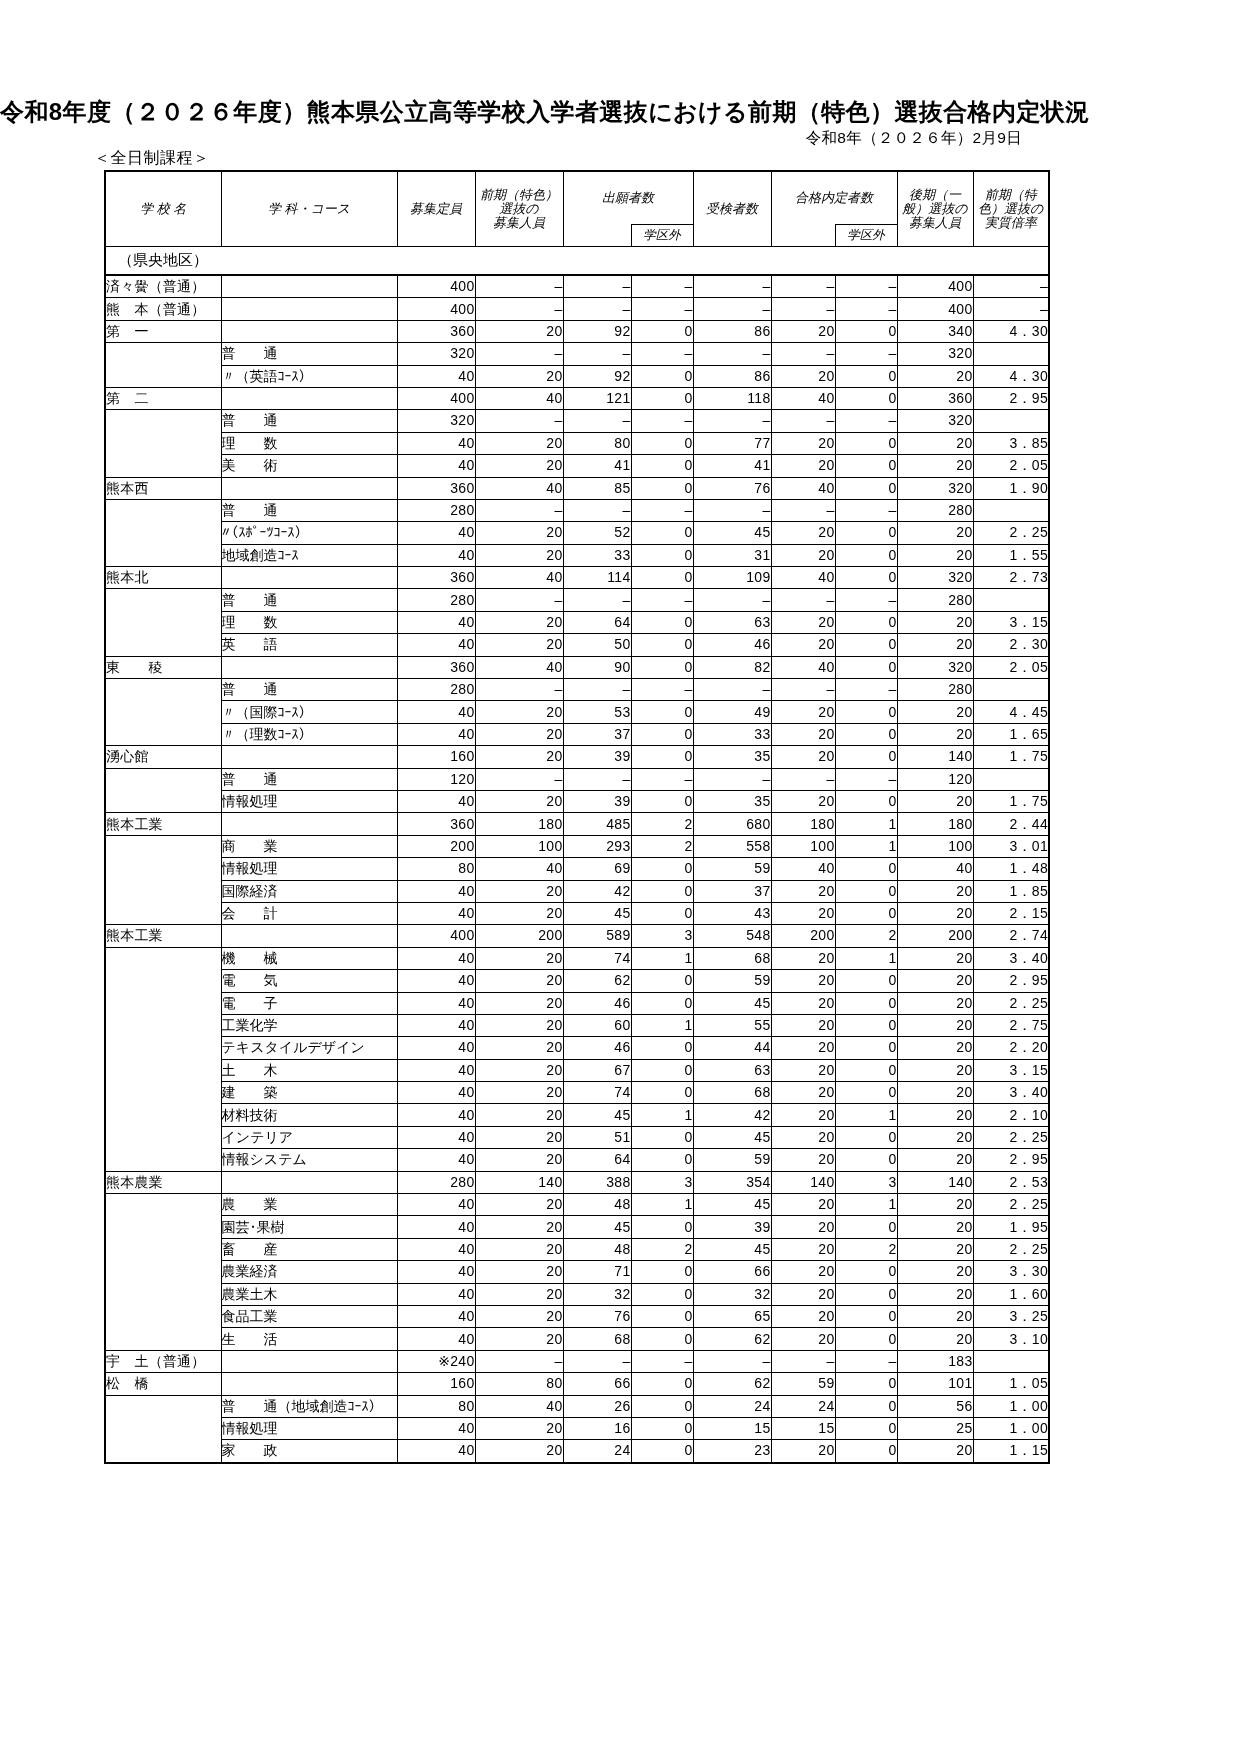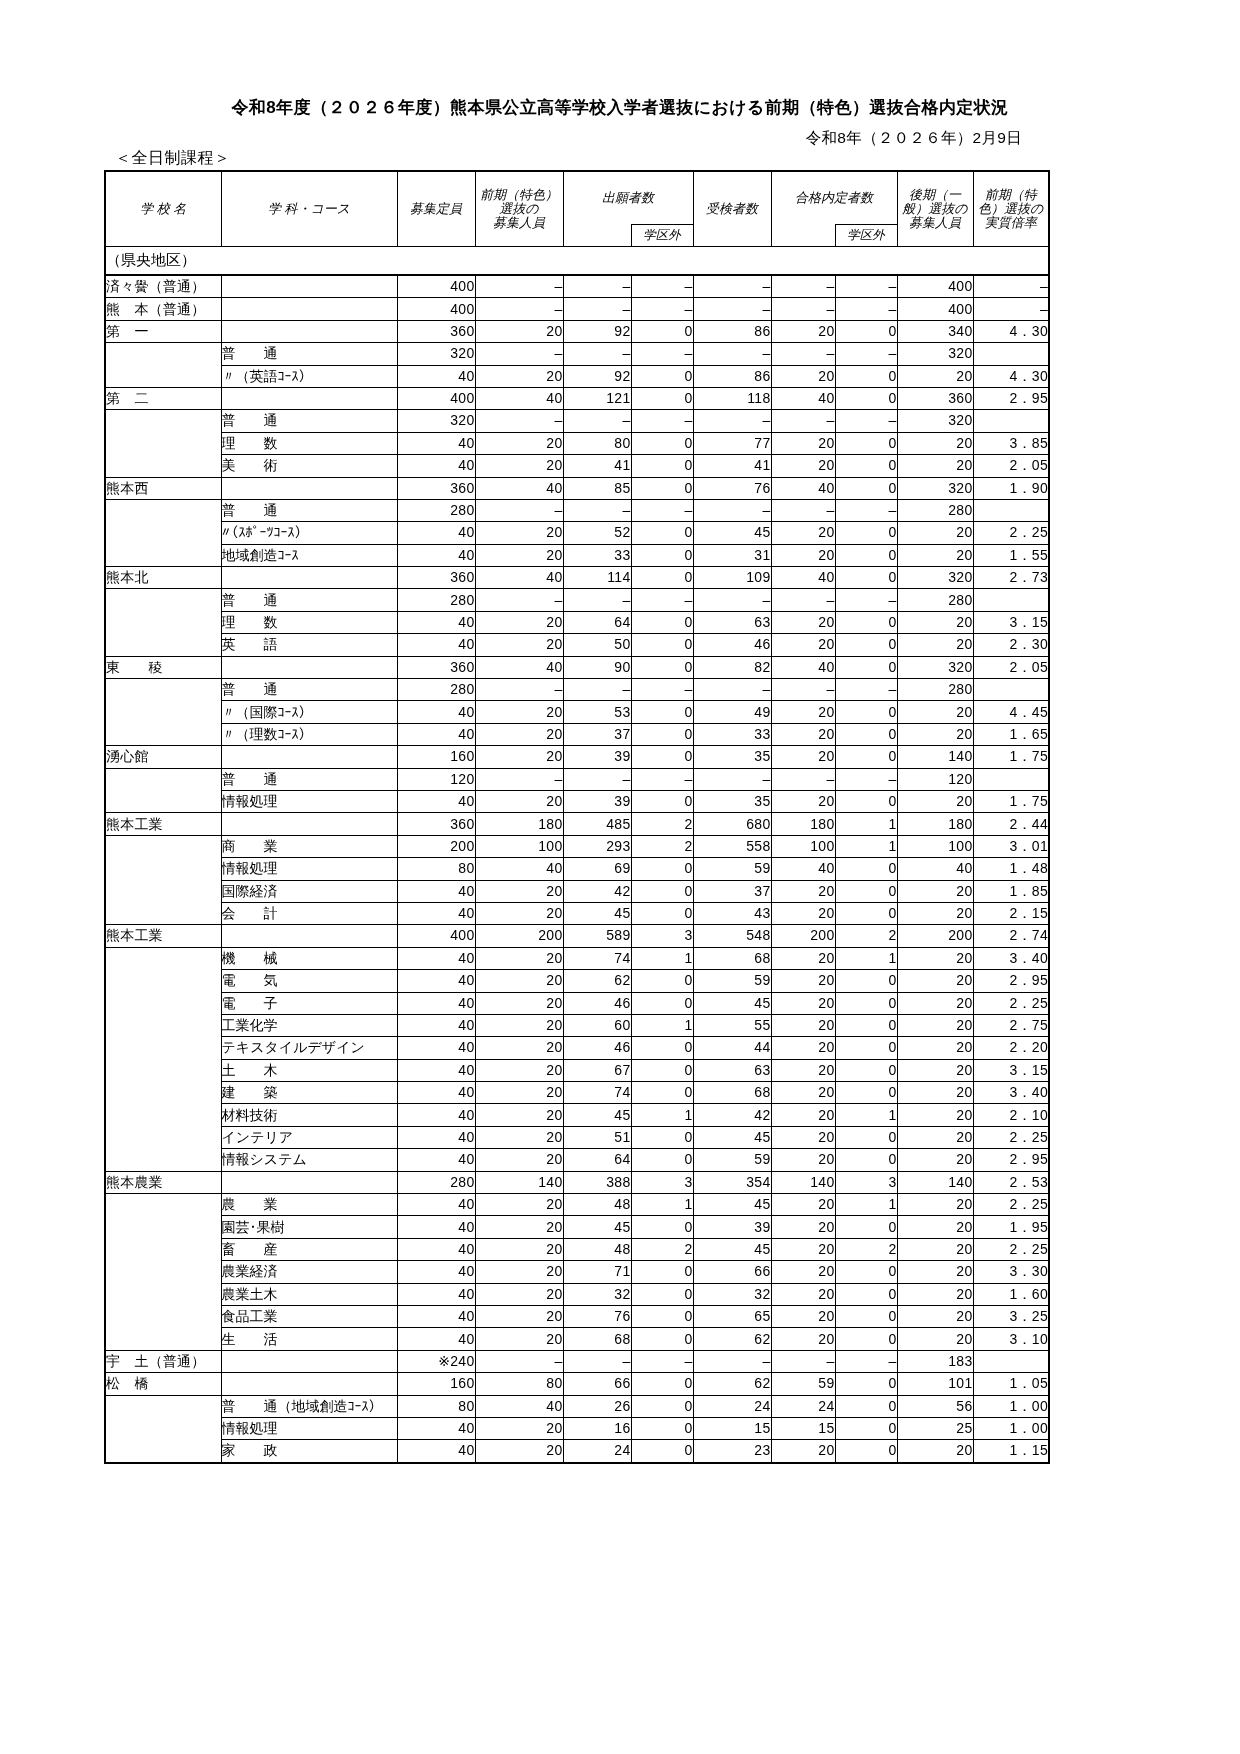--- a/index.html
+++ b/index.html
@@ -14,37 +14,37 @@
     background: #ffffff;
     font-family: "Liberation Sans", "DejaVu Sans", sans-serif;
     color: #000000;
     box-sizing: border-box;
   }
   .doc-title {
     position: absolute;
     left: 0;
     right: 0;
     top: 96px;
-    text-align: center;
-    font-size: 17px;
+    text-align: left;
+    font-size: 24px;
     font-weight: bold;
     letter-spacing: 0.4px;
     white-space: nowrap;
   }
   .doc-date {
     position: absolute;
     right: 218px;
     top: 128px;
     font-size: 15.5px;
     letter-spacing: 0.3px;
     white-space: nowrap;
   }
   .course-type {
     position: absolute;
-    left: 115px;
+    left: 94px;
     top: 148px;
     font-size: 16px;
     letter-spacing: 0.5px;
   }
   .table-wrap {
     position: absolute;
     left: 104px;
     top: 170px;
     width: 918px;
   }
@@ -78,21 +78,21 @@
   .hdr-sub td {
     height: 21px;
     font-size: 12.5px;
   }
   .hdr-tall {
     line-height: 1.18;
   }
   tr.region td {
     height: 27px;
     text-align: left;
-    padding-left: 0;
+    padding-left: 12px;
     font-size: 15px;
     border-bottom: 2px solid #000;
   }
   tr.data td {
     height: 21.4px;
     font-size: 14px;
   }
   td.school {
     text-align: left;
     padding-left: 6px;

